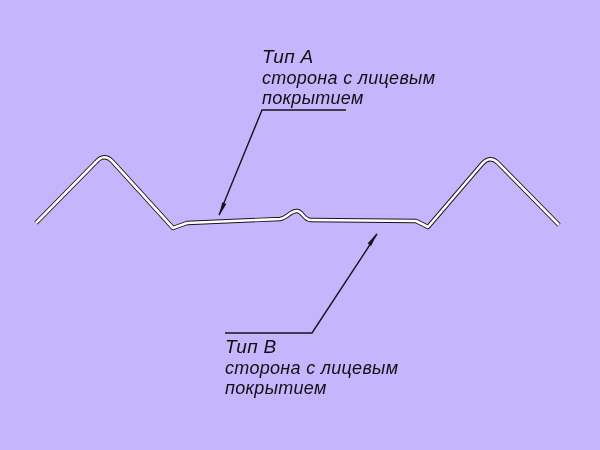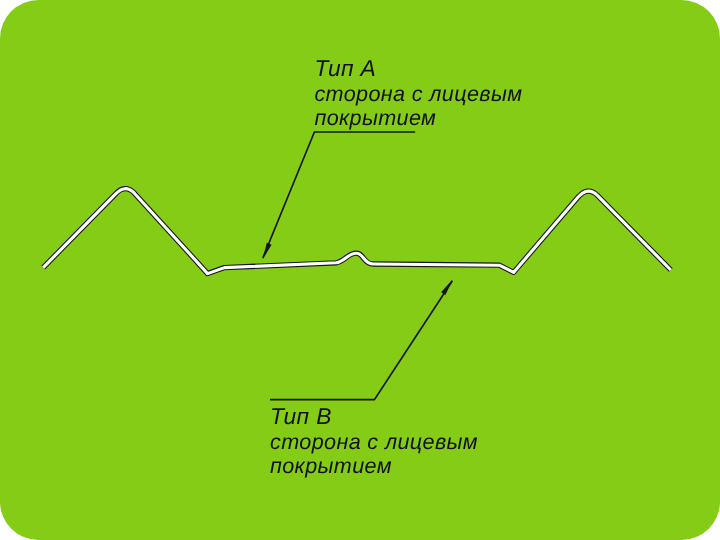--- a/index.html
+++ b/index.html
@@ -4,24 +4,23 @@
 <style>
   html, body {
     margin: 0;
     padding: 0;
     background: #ffffff;
   }
   .page {
     position: relative;
     width: 600px;
     height: 450px;
-    background: #84cc16;
+    background: #c4b5fd;
     overflow: hidden;
     font-family: "Liberation Sans", sans-serif;
-    border-radius: 32px;
   }
   svg {
     display: block;
   }
   .label-text {
     font-family: "Liberation Sans", sans-serif;
     font-style: italic;
     font-size: 18px;
     fill: #111111;
     letter-spacing: 0.3px;

